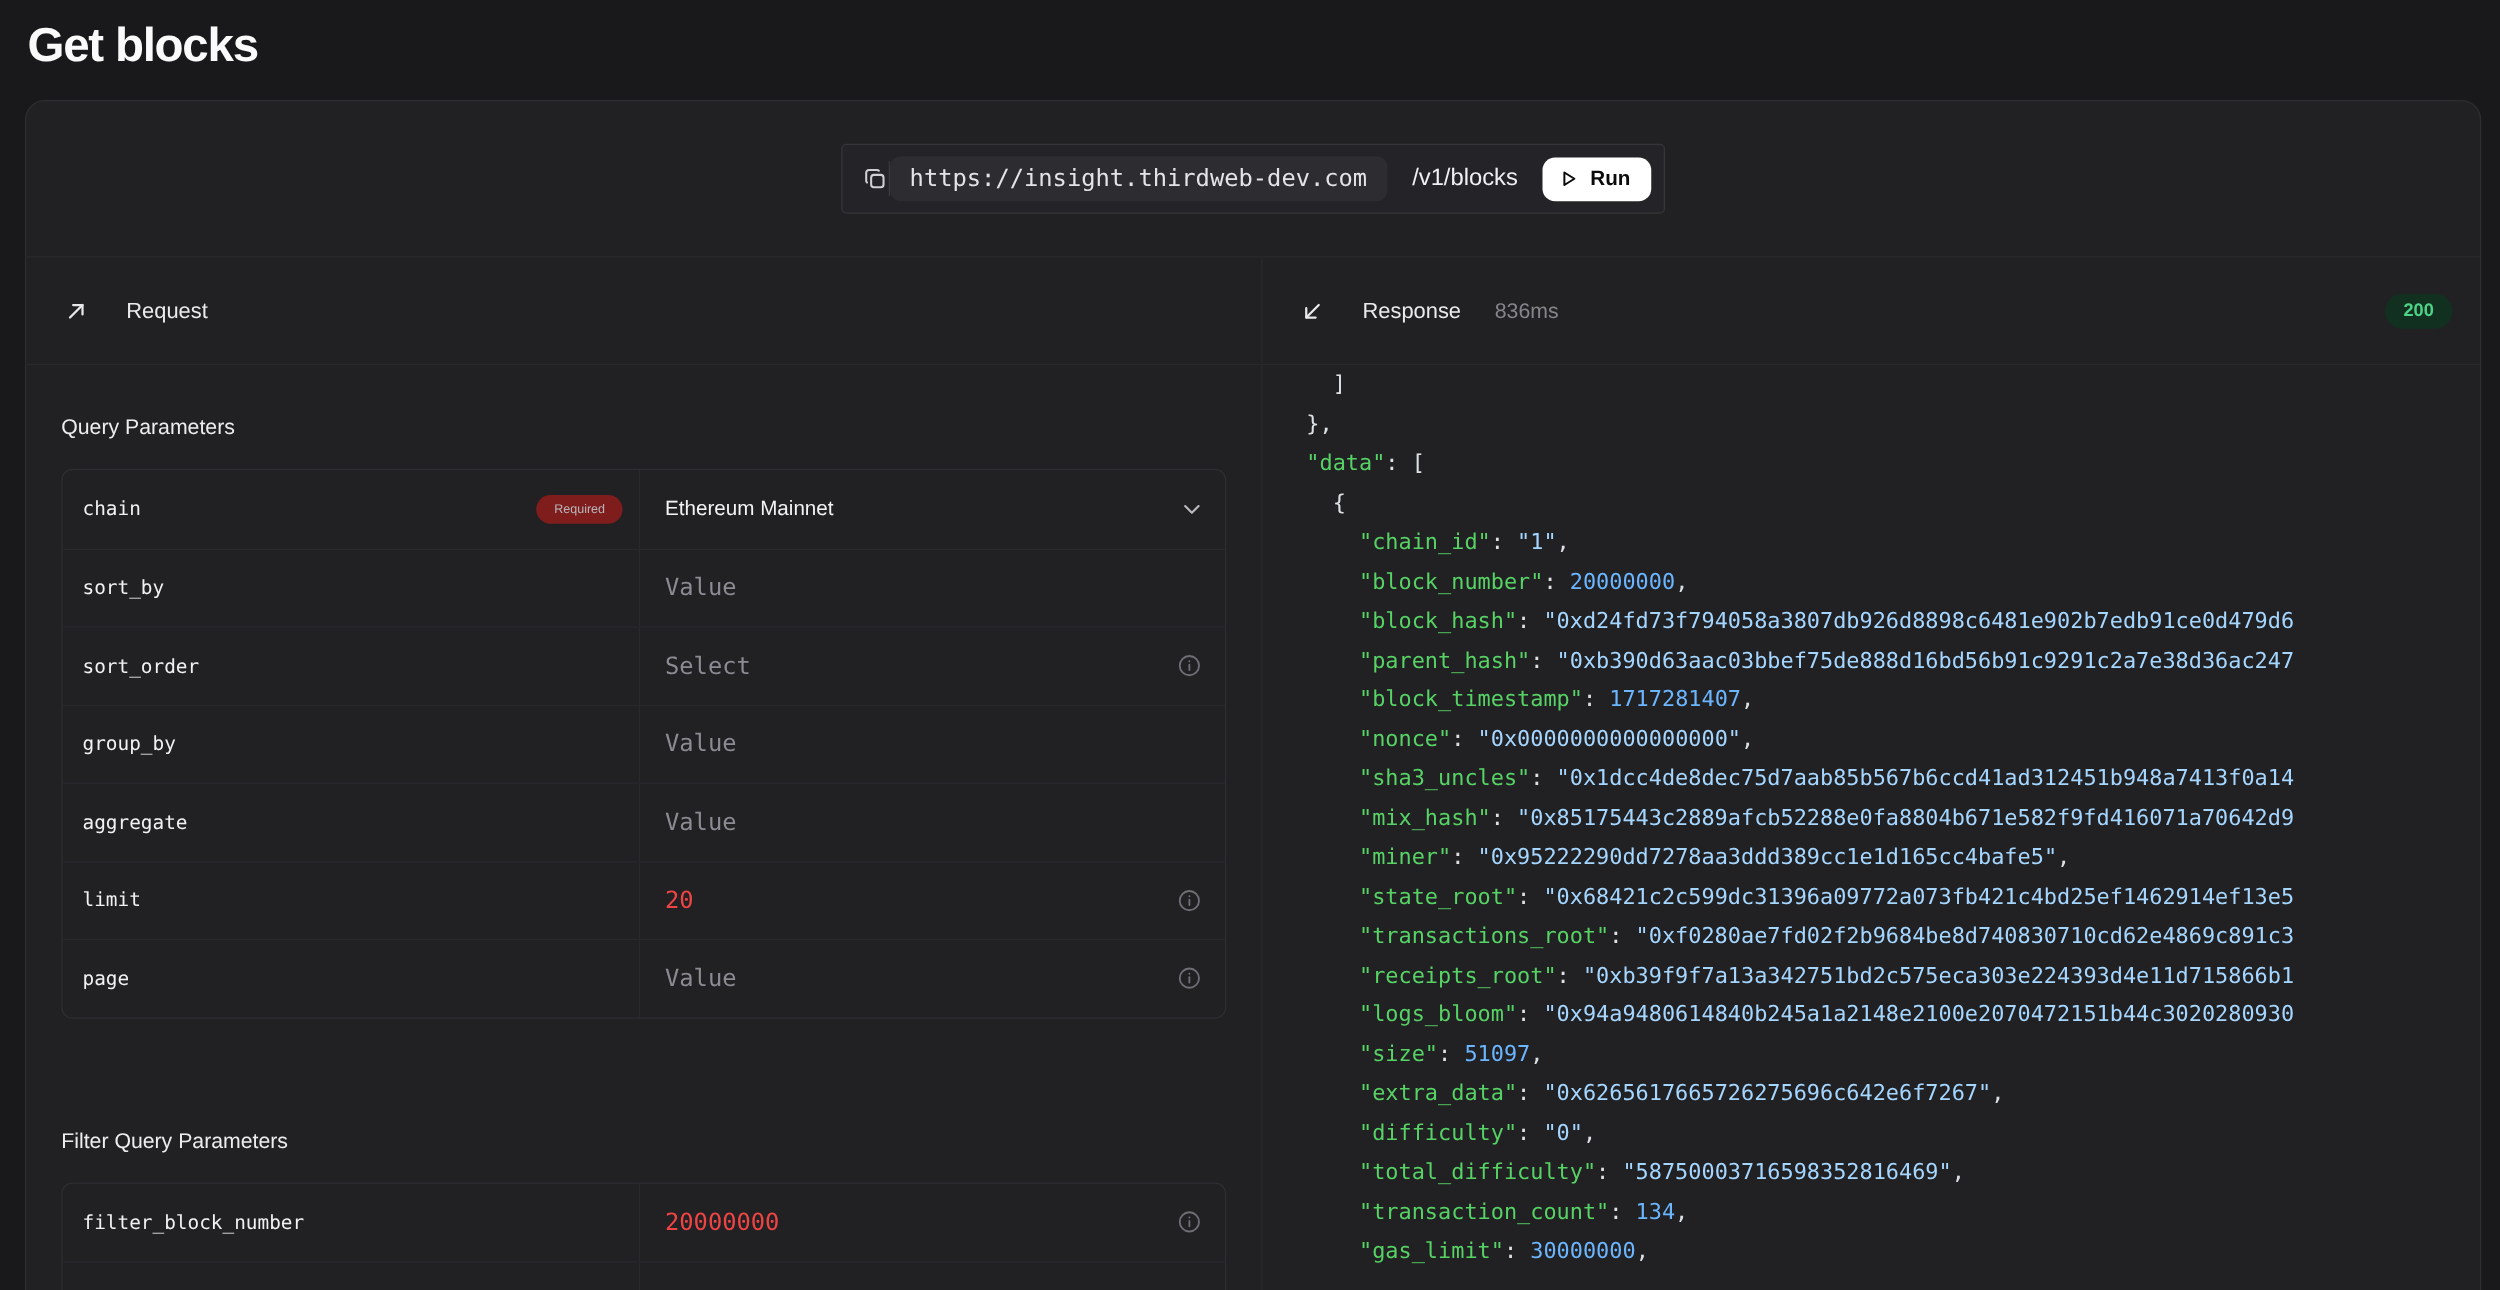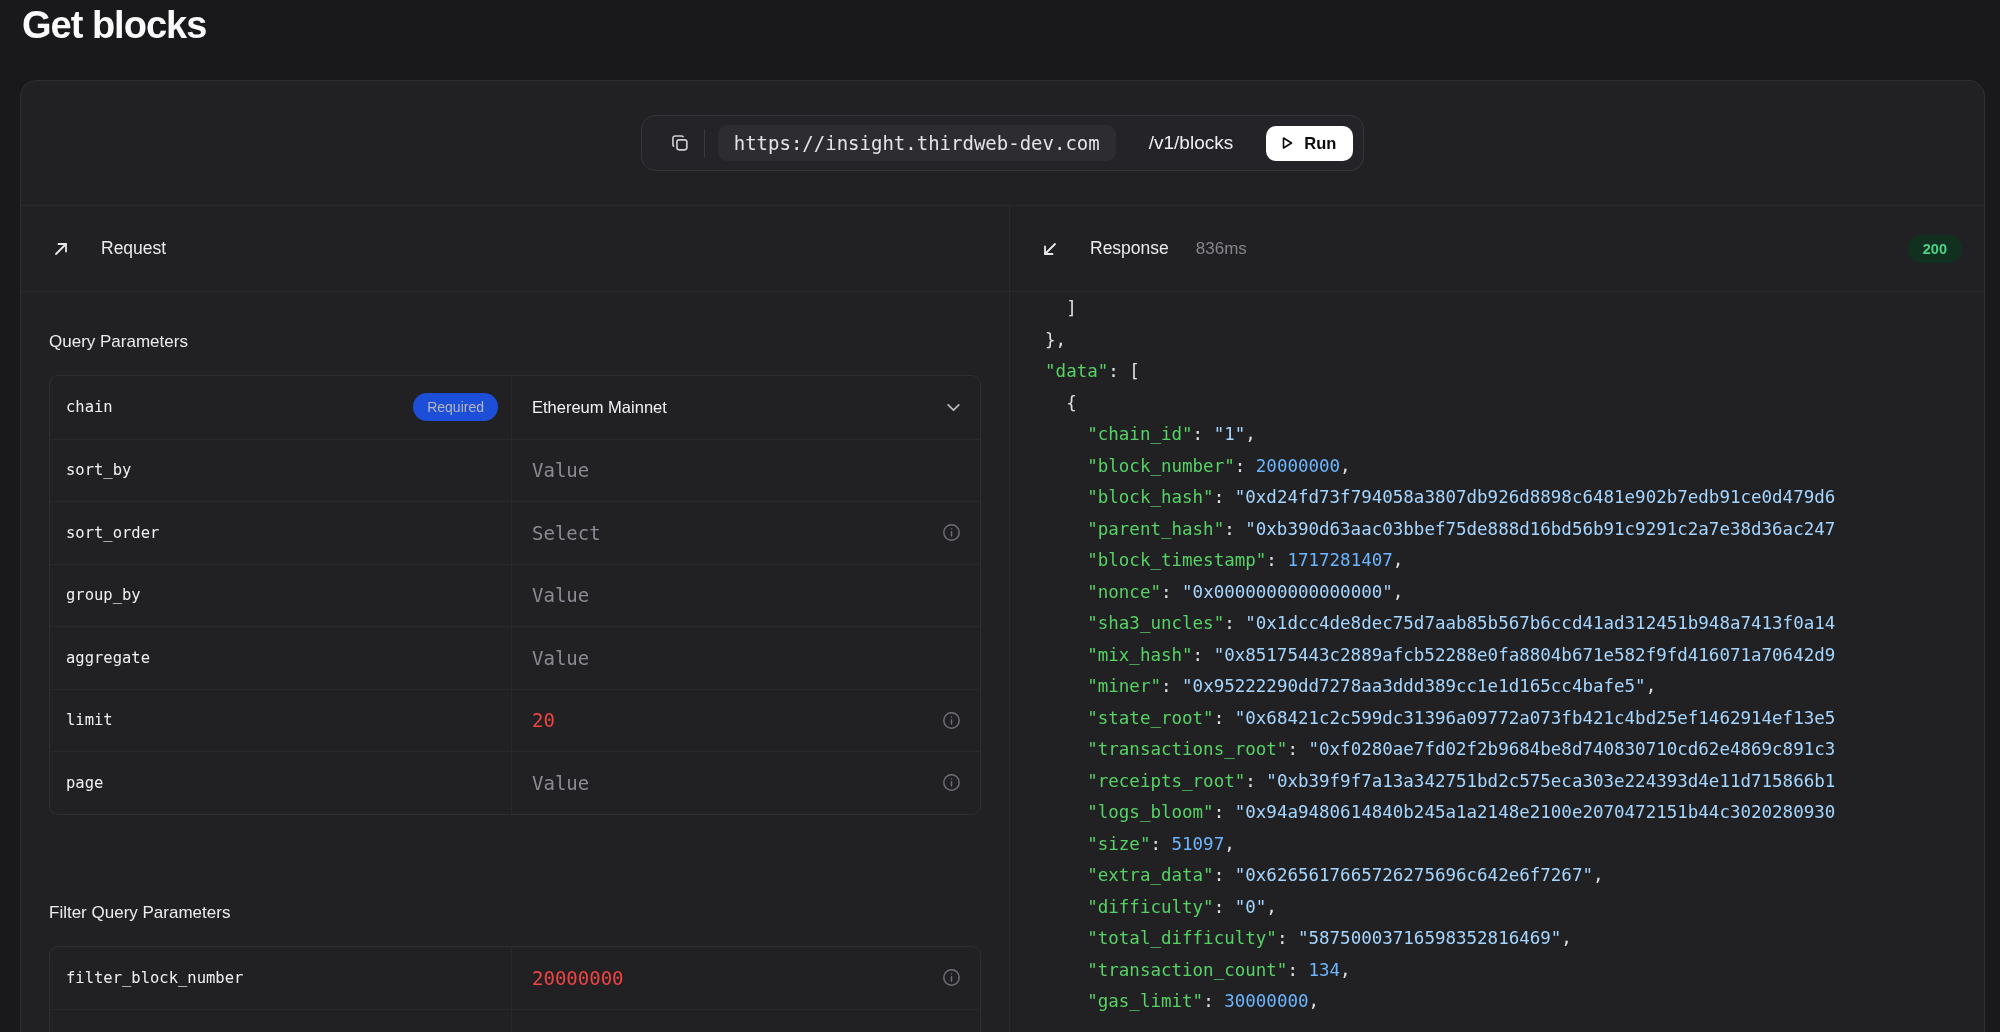--- a/index.html
+++ b/index.html
@@ -3,36 +3,36 @@
 <meta charset="utf-8">
 <style>
   * { margin:0; padding:0; box-sizing:border-box; }
   html,body { width:2000px; height:1032px; }
   body {
     position:relative; overflow:hidden;
     background:#19191c; color:#f4f4f5;
     font-family:"Liberation Sans", sans-serif;
   }
   .page-title {
-    position:absolute; left:22px; top:4px;
+    position:absolute; left:22px; top:16px;
     font-size:38px; font-weight:700; letter-spacing:-1px; color:#fafafa;
   }
   .card {
     position:absolute; left:20px; top:80px; width:1965px; height:1100px;
     background:#212124; border:1px solid #2e2e32; border-radius:16px;
   }
   
   .url-section {
     height:125px; display:flex; align-items:center; justify-content:center;
     border-bottom:1px solid #2a2a2d;
   }
   .url-bar {
-    display:flex; align-items:center; gap:13px;
-    background:#242428; border:1px solid #36363a; border-radius:14px;
-    padding:9px 10px 9px 27px;
+    display:flex; align-items:center; 
+    background:#242428; border:1px solid #36363a; border-radius:4px;
+    padding:9px 10px 9px 15px;
   }
   .icon-btn { display:flex; align-items:center; justify-content:center; background:none; border:none; cursor:pointer; color:#cfcfd4; }
   .url-vdiv { width:1px; height:28px; background:#3a3a3e; }
   .url-pill {
     background:#2d2d31; border-radius:9px; padding:7px 16px;
     font-family:"DejaVu Sans Mono", monospace; font-size:19px; color:#e3e3e8;
   }
   .url-path { font-family:Liberation Sans, sans-serif; font-size:19px; color:#f0f0f3; margin:0 20px; }
   .run-btn {
     display:flex; align-items:center; gap:9px;
@@ -62,22 +62,22 @@
     border:1px solid #2e2e32; border-radius:9px; overflow:hidden; background:#212124;
   }
   .param-row { display:flex; height:62.5px; border-top:1px solid #29292c; }
   .param-row:first-child { border-top:none; }
   .param-key {
     width:462px; flex:none; display:flex; align-items:center; gap:0;
     padding:0 13px 0 16px; border-right:1px solid #29292c;
   }
   .pk { font-family:"DejaVu Sans Mono", monospace; font-size:15.5px; color:#f1f1f3; }
   .badge {
-    margin-left:auto; background:#1d4ed8; color:#b7b7bd;
-    font-size:14px; padding:6px 14px; border-radius:999px;
+    margin-left:auto; background:#7f1d1d; color:#b7b7bd;
+    font-size:10px; padding:6px 14px; border-radius:999px;
   }
   .param-value {
     flex:1; display:flex; align-items:center; padding:0 19px 0 20px; cursor:pointer;
   }
   .pv { font-family:"DejaVu Sans Mono", monospace; font-size:19px; }
   .pv-ph  { color:#8b8b93; }
   .pv-f   { color:#ef4444; }
   .pv-sel { font-family:"Liberation Sans", sans-serif; font-size:16.5px; color:#f3f3f5; }
   .icon-right { margin-left:auto; display:flex; color:#6e6e76; }
   

